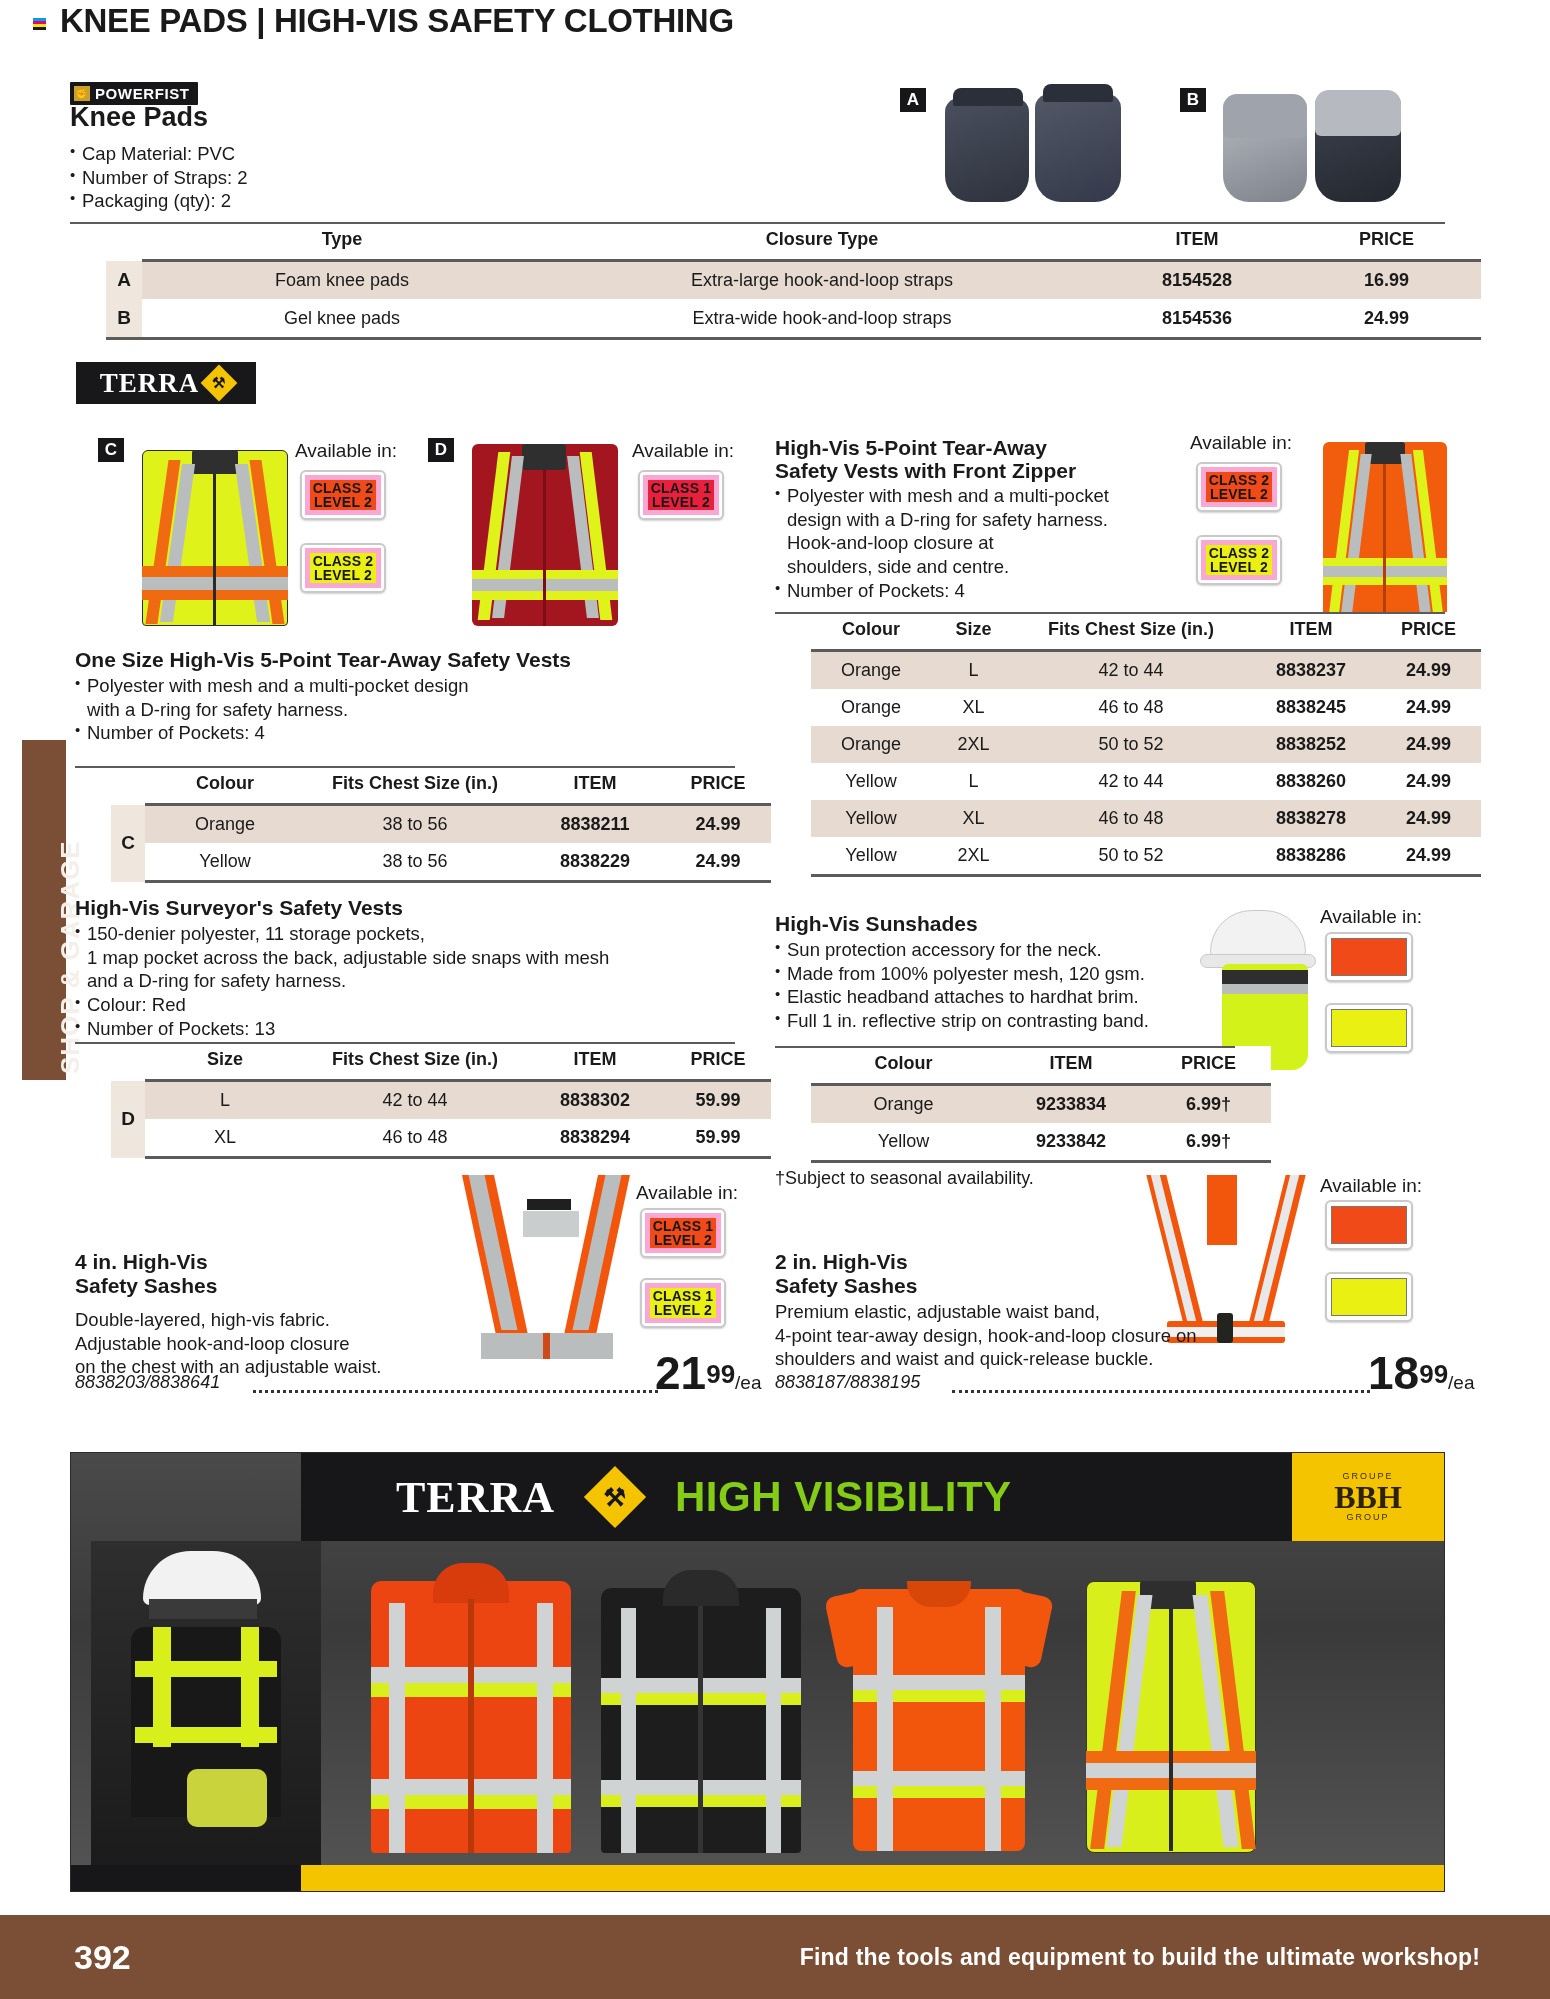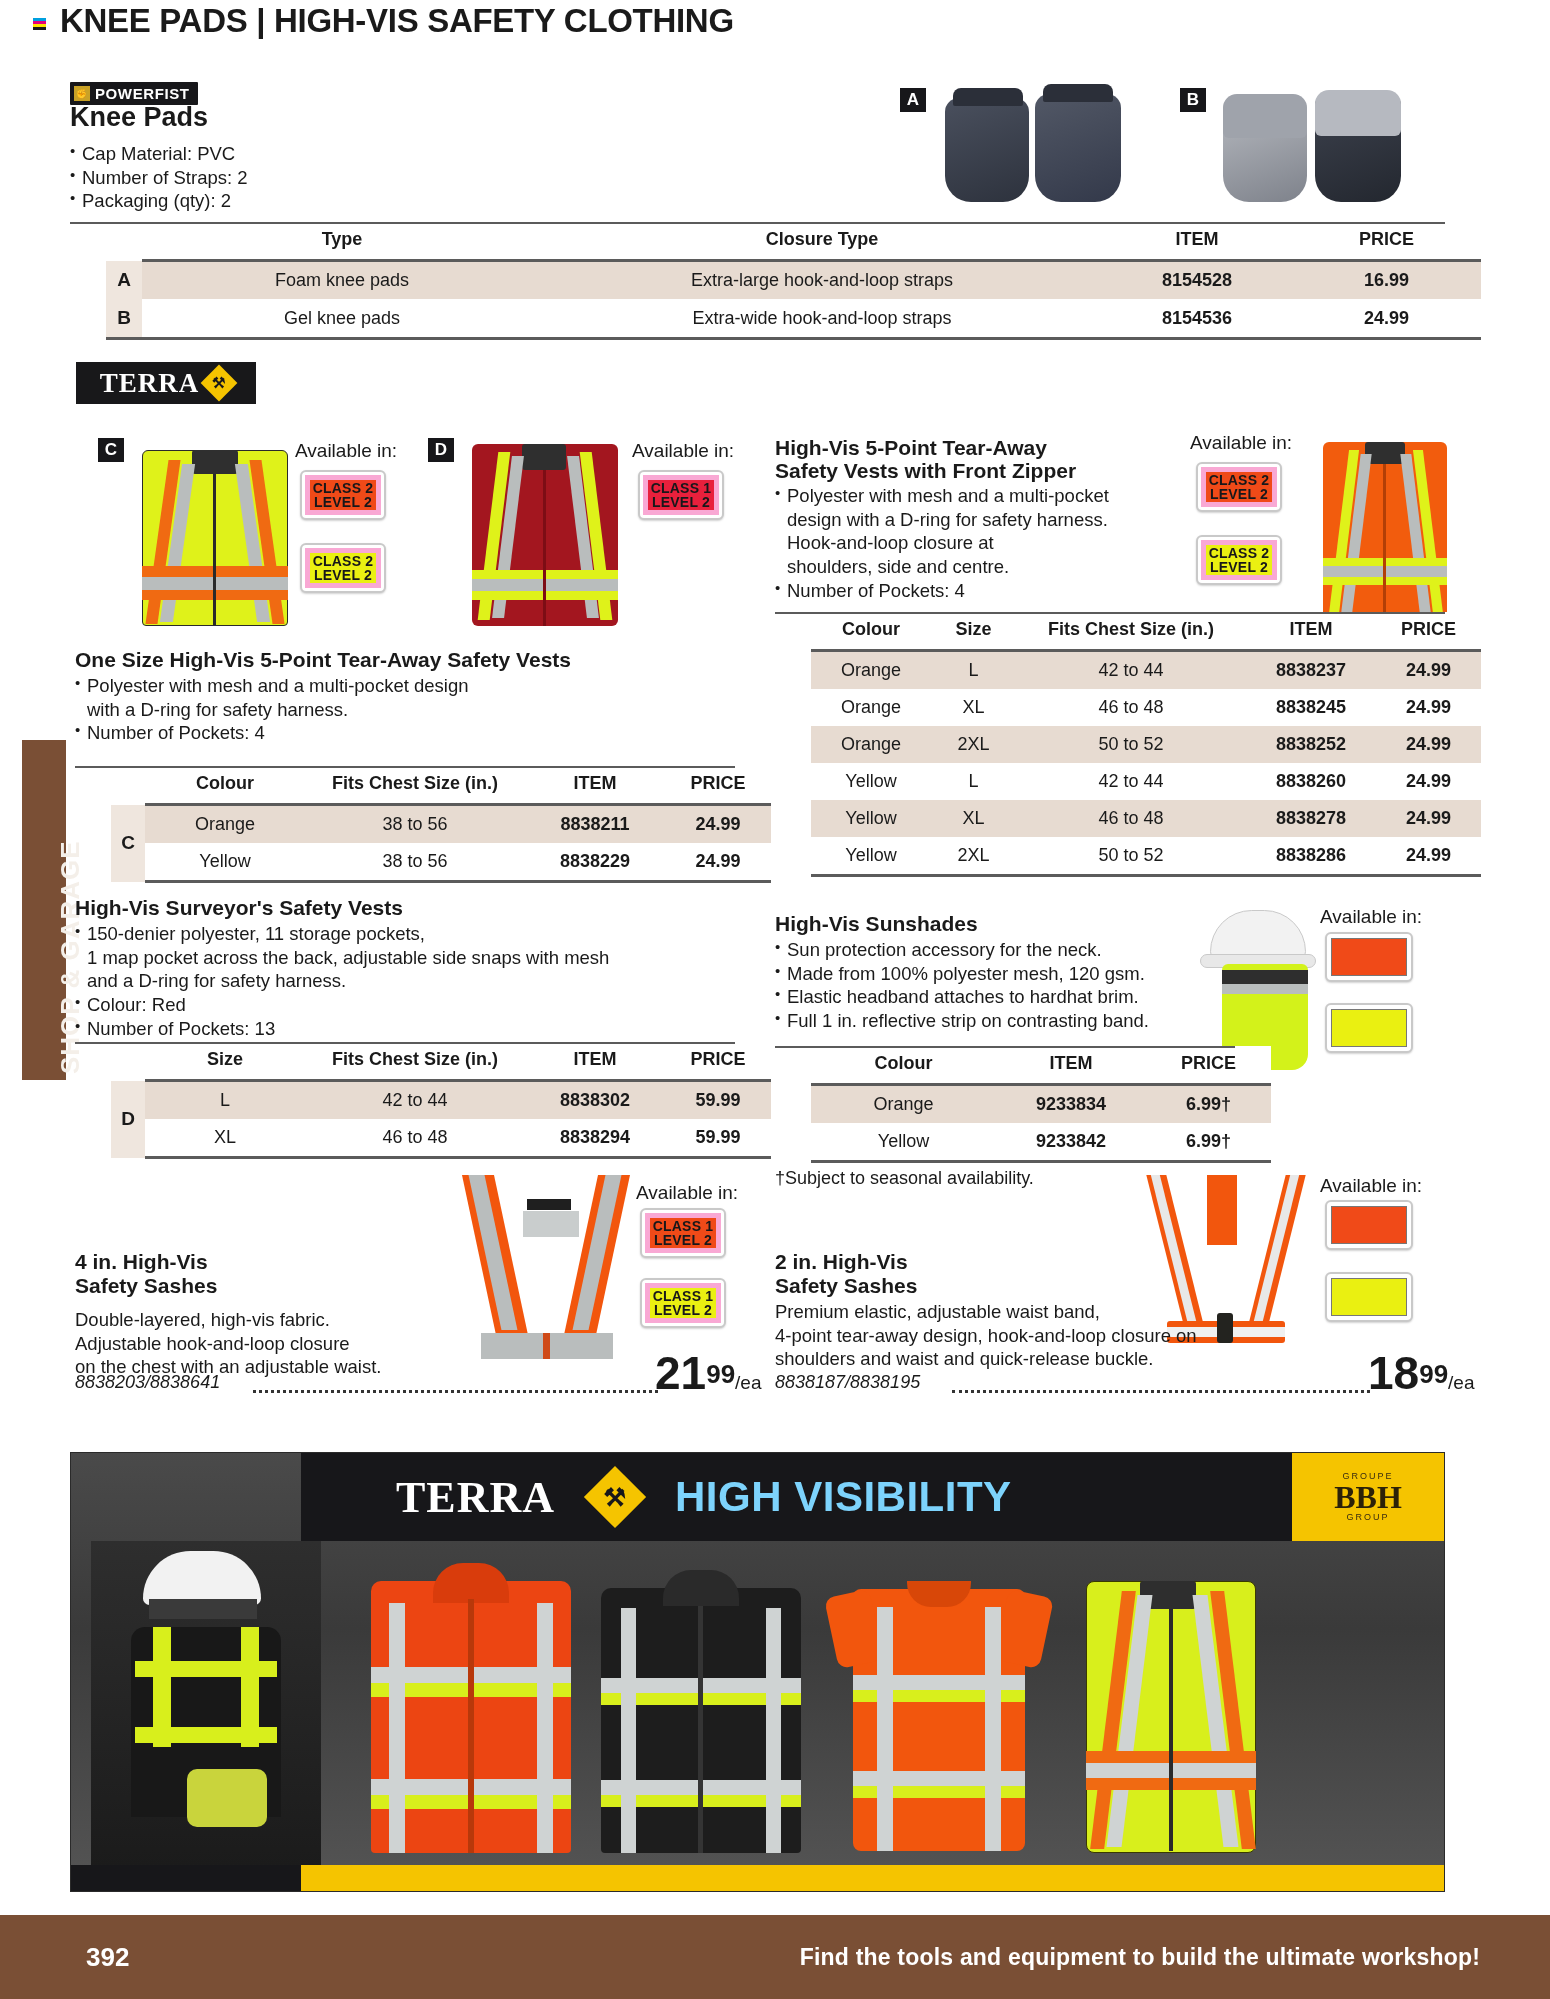--- a/index.html
+++ b/index.html
@@ -182,21 +182,21 @@
   }
   .banner-terra {
     color:#fff; font-size:44px; font-weight:700; letter-spacing:1px;
     font-family:"Liberation Serif", serif;
   }
   .banner-diamond {
     width: 44px; height: 44px; background:#f5c400; transform:rotate(45deg);
     display:flex; align-items:center; justify-content:center;
   }
   .banner-diamond b { transform:rotate(-45deg); font-size:25px; color:#17171a; }
-  .banner-hv { color:#7dd3fc; font-size:42px; font-weight:700; letter-spacing:.5px; }
+  .banner-hv { color:#84cc16; font-size:42px; font-weight:700; letter-spacing:.5px; }
   .bbh {
     position:absolute; right:0; top:0; width:152px; height:88px; background:#f5c400;
     display:flex; flex-direction:column; align-items:center; justify-content:center; line-height:1;
   }
   .bbh .g1 { font-size:9px; letter-spacing:2px; color:#3a2d10; }
   .bbh .bb { font-size:32px; font-weight:700; color:#2c2208; font-family:"Liberation Serif", serif; }
   .bbh .g2 { font-size:9px; letter-spacing:2px; color:#3a2d10; }
   .banner-yellowbar {
     position:absolute; left:230px; bottom:0; right:0; height:26px; background:#f5c400;
   }
@@ -210,21 +210,21 @@
     position:absolute; left:20px; top:88px; width:230px; height:326px;
     background: linear-gradient(180deg,#2e2e2e,#1b1b1b);
   }
 
   
   .footer {
     position:absolute; left:0; bottom:0; width:1550px; height:84px;
     background:#7a4f35; color:#fff;
     display:flex; align-items:center;
   }
-  .footer .pg { position:absolute; left:86px; font-size:26px; font-weight:700; }
+  .footer .pg { position:absolute; left:74px; font-size:34px; font-weight:700; }
   .footer .tag {
     position:absolute; right:70px; font-size:23px; font-weight:700; letter-spacing:.2px;
   }
 </style>
 </head>
 <body>
 
 <div class="page-head">
   <div class="cmyk-mark">
     <i class="c"></i>

